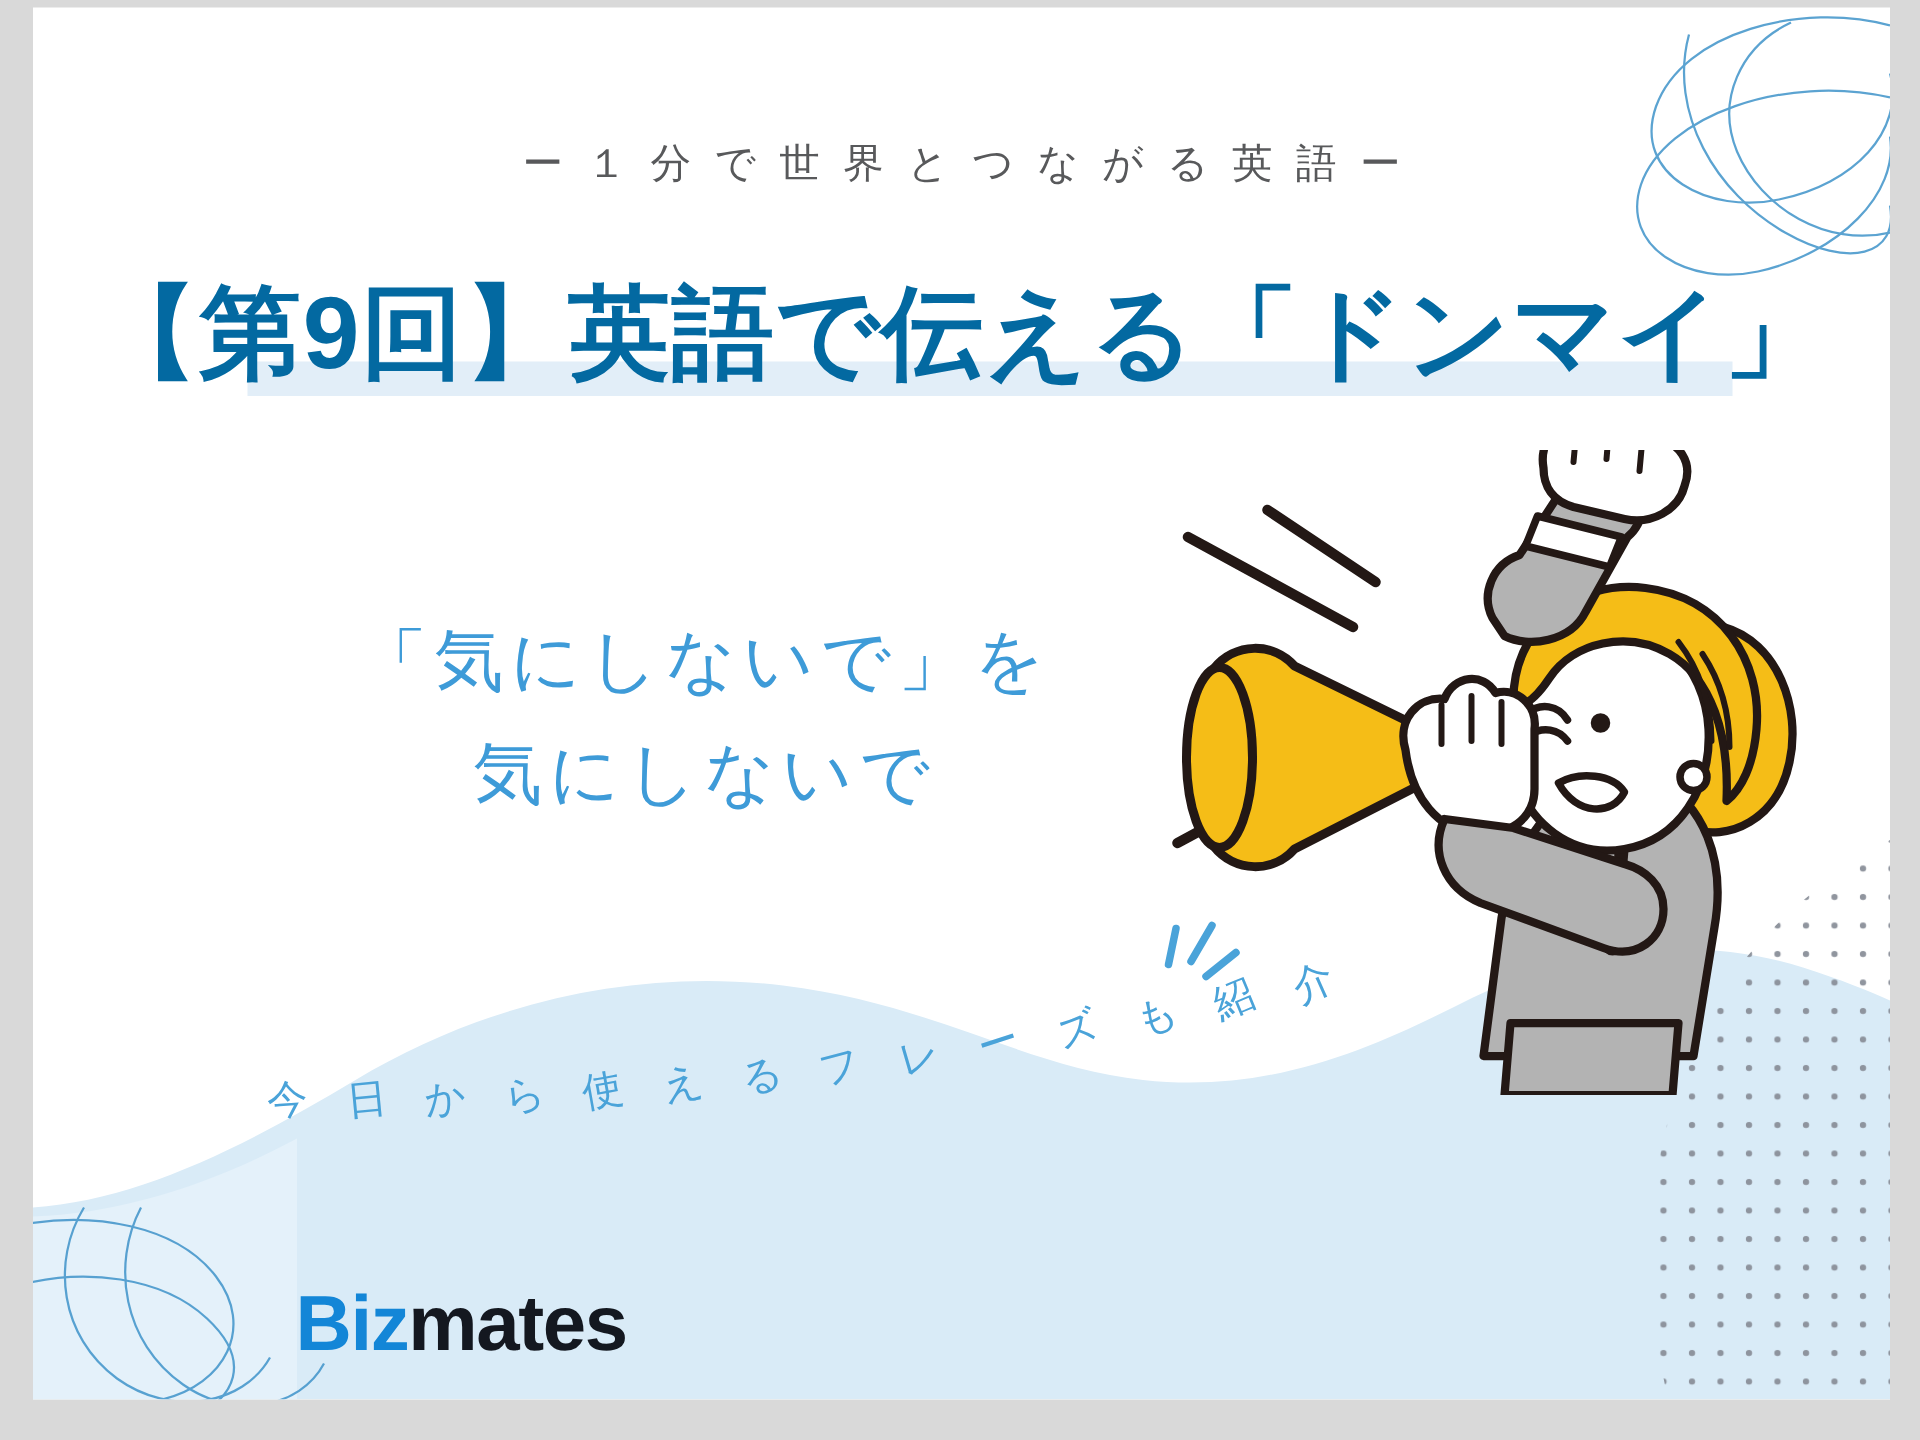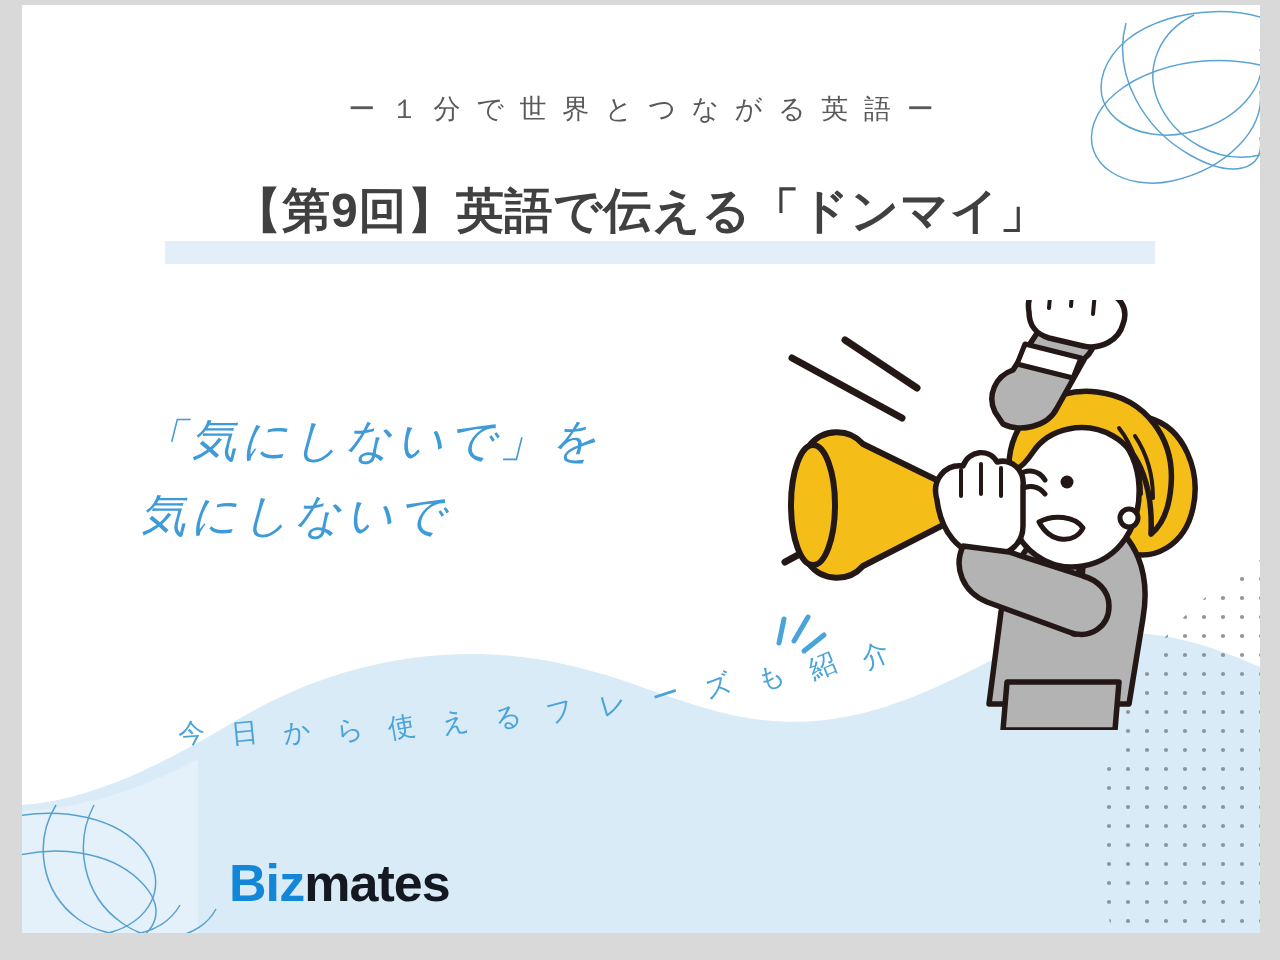--- a/index.html
+++ b/index.html
@@ -72,41 +72,41 @@
     position: absolute;
     z-index: 3;
     left: 143px;
     top: 236px;
     width: 990px;
     height: 23px;
     background: #e2eef8;
   }
   .title {
     display: inline-block;
-    font-size: 48px;
+    font-size: 68px;
     font-weight: 700;
-    color: #404040;
+    color: #0369a1;
     letter-spacing: 0.015em;
     line-height: 1.15;
     white-space: nowrap;
   }
 
   .lead {
     position: absolute;
     z-index: 5;
     left: 118px;
     top: 398px;
     width: 660px;
+    text-align: center;
     color: #3e9bd8;
     font-size: 46px;
     line-height: 1.62;
     letter-spacing: 0.10em;
     font-weight: 400;
     white-space: nowrap;
-    font-style: italic;
   }
   .lead .l2 { display:block; }
 
   
   .tagline {
     position: absolute;
     z-index: 5;
     left: 150px;
     top: 624px;
     width: 720px;
@@ -124,21 +124,20 @@
   
   .logo {
     position: absolute;
     z-index: 6;
     left: 175px;
     top: 852px;
     font-size: 52px;
     font-weight: 700;
     letter-spacing: -0.018em;
     line-height: 1;
-    margin-left: 32px;
   }
   .logo .biz   { color: #1386d7; }
   .logo .mates { color: #141820; }
 
   
   .illus {
     position: absolute;
     z-index: 5;
     left: 735px;
     top: 295px;

